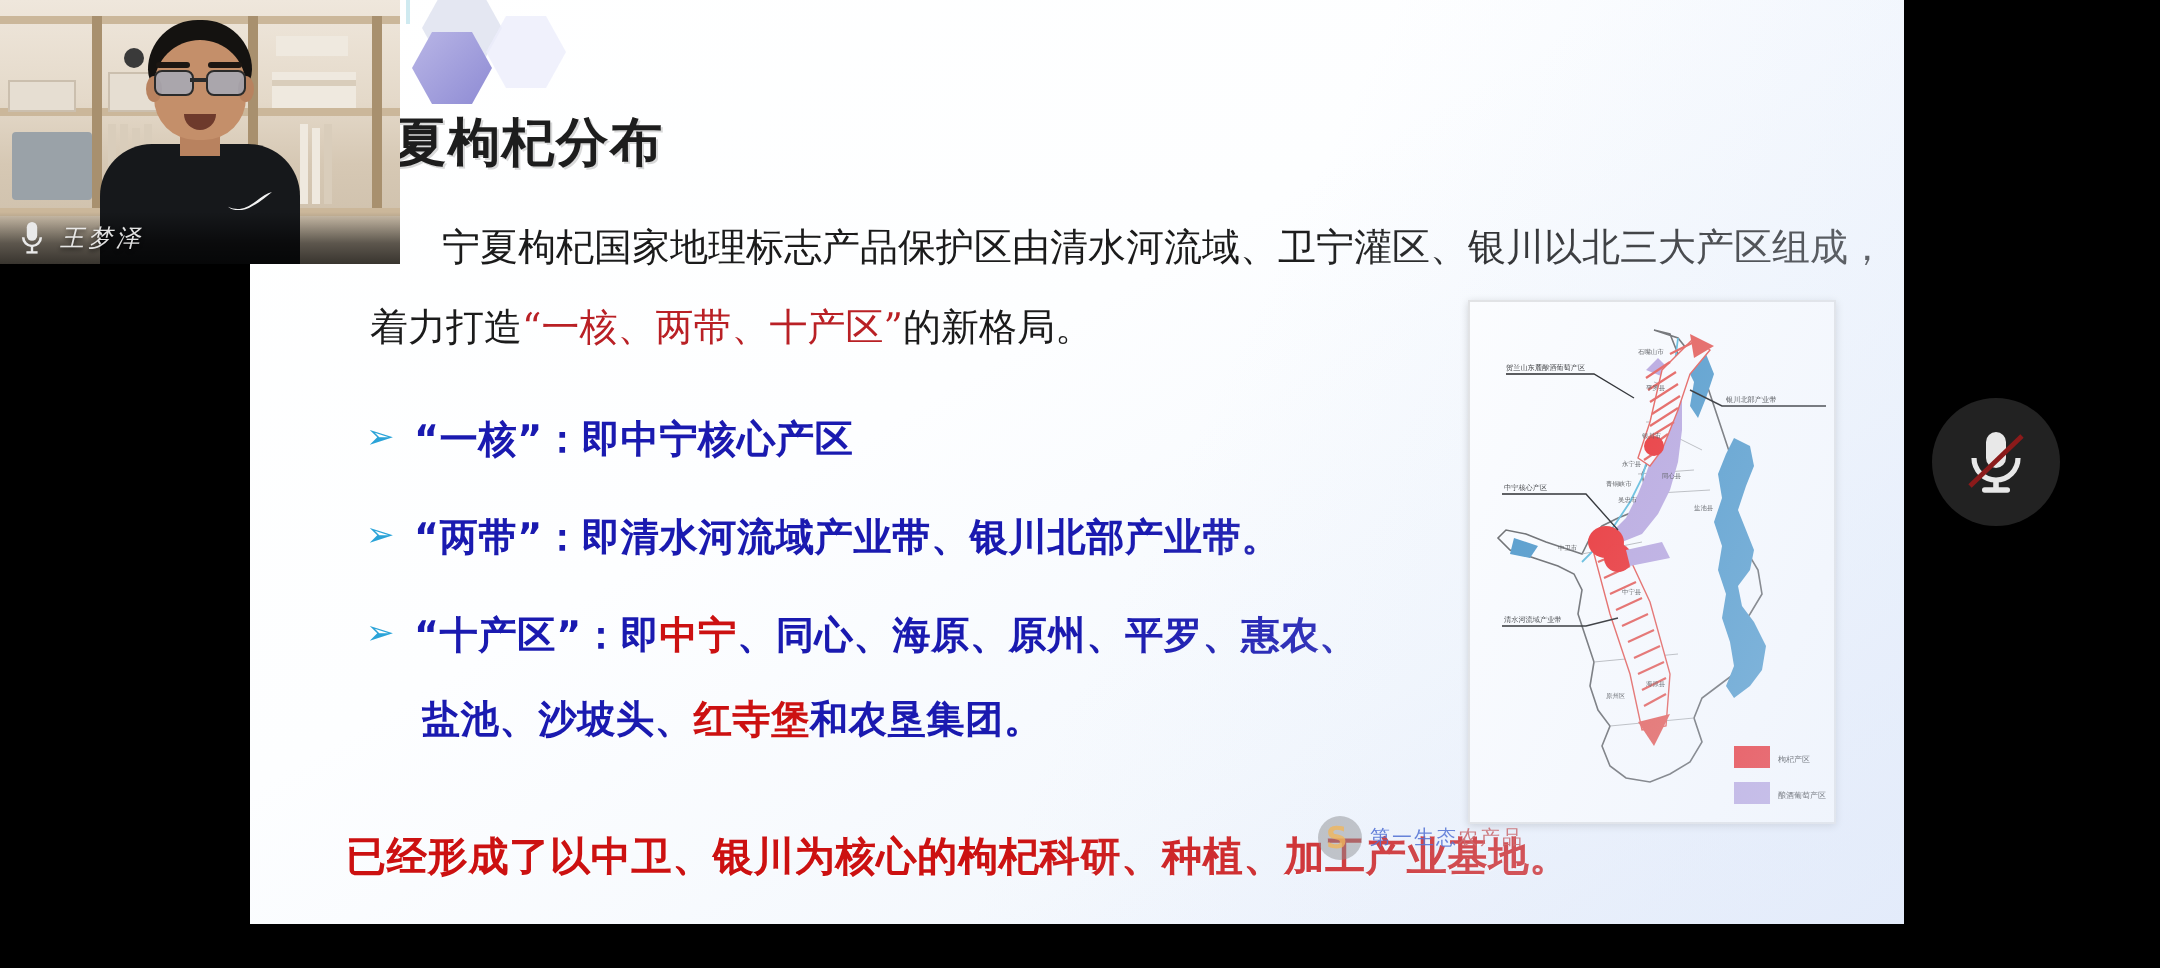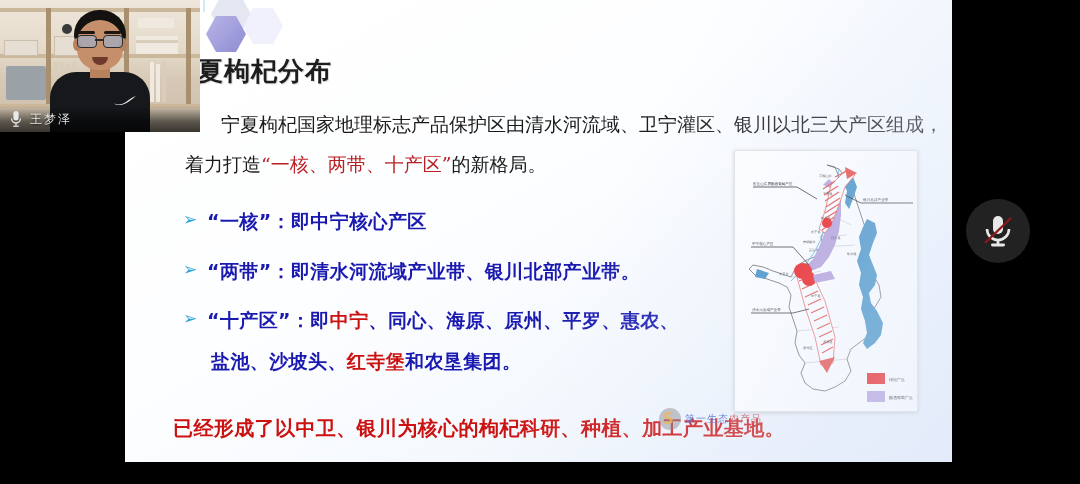--- a/index.html
+++ b/index.html
@@ -101,21 +101,21 @@
   .lens{position:absolute;top:0;width:18px;height:11px;border:1.6px solid #2b2b2b;border-radius:4px;background:rgba(150,185,225,.55);}
   .lens.l{left:1px;} .lens.r{left:27px;}
   .bridge{position:absolute;left:19px;top:4px;width:8px;height:1.6px;background:#2b2b2b;}
   .brow{position:absolute;height:2.5px;background:#1c1612;border-radius:2px;}
   .mouth{position:absolute;left:44px;top:47px;width:16px;height:8px;border-radius:0 0 9px 9px;background:#6e3a2c;}
   .neck{position:absolute;left:42px;top:54px;width:20px;height:14px;background:#b8825f;}
   .torso{position:absolute;left:2px;top:62px;width:100px;height:62px;background:#16181b;border-radius:26px 26px 0 0;}
   .swoosh{position:absolute;left:66px;top:86px;width:22px;height:9px;}
 
   .namebar{position:absolute;left:0;bottom:0;width:200px;height:26px;
-           background:linear-gradient(180deg,rgba(0,0,0,0) 0%,rgba(0,0,0,.55) 60%,rgba(0,0,0,.72) 100%);}
+           background:linear-gradient(180deg,rgba(0,0,0,0) 0%,rgba(0,0,0,.55) 60%,rgba(0,0,0,.72) 100%);font-style:italic;}
   .micsm{position:absolute;left:10px;bottom:4px;width:12px;height:18px;}
   .username{position:absolute;left:30px;bottom:4px;font-family:"DejaVu Sans",sans-serif;
             font-size:12px;color:#f2f2f2;letter-spacing:2px;opacity:.92;
             text-shadow:0 1px 2px rgba(0,0,0,.8);}
 
   
   #mutebadge{
     position:absolute;left:966px;top:199px;width:64px;height:64px;border-radius:50%;
     background:rgba(42,42,42,.82);
   }

